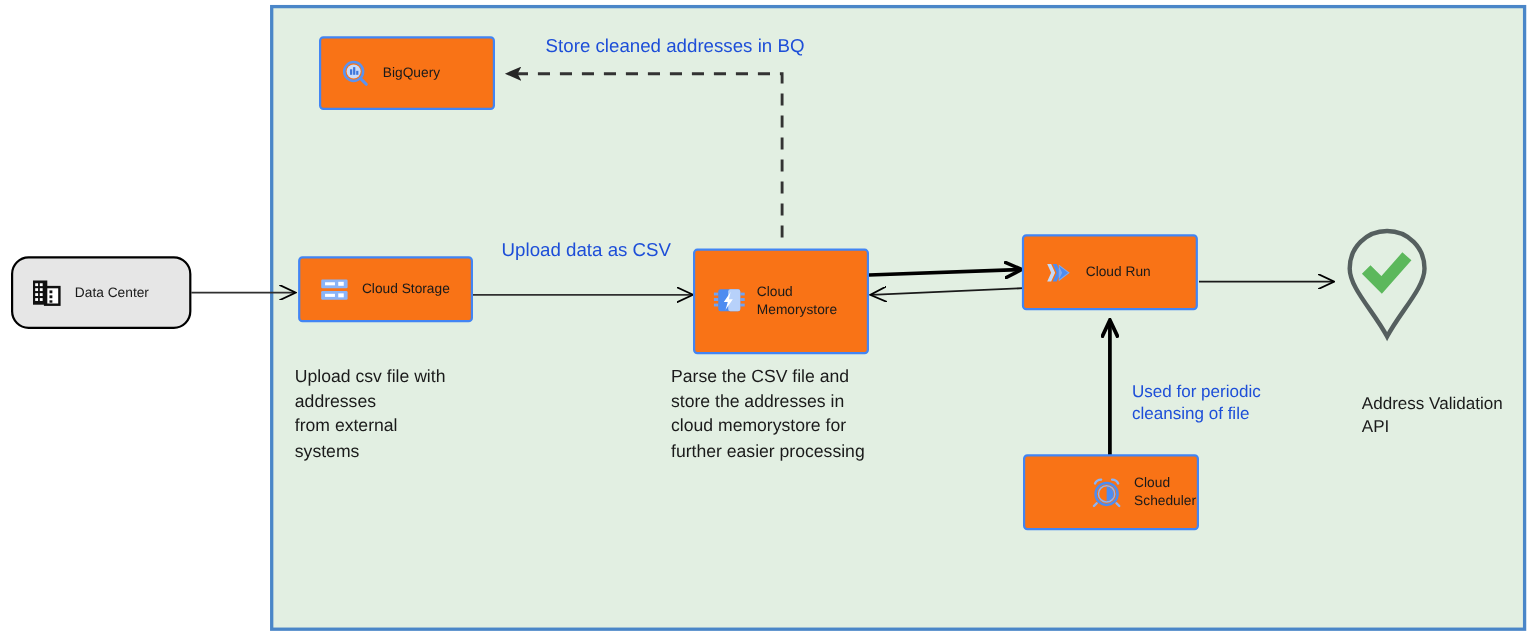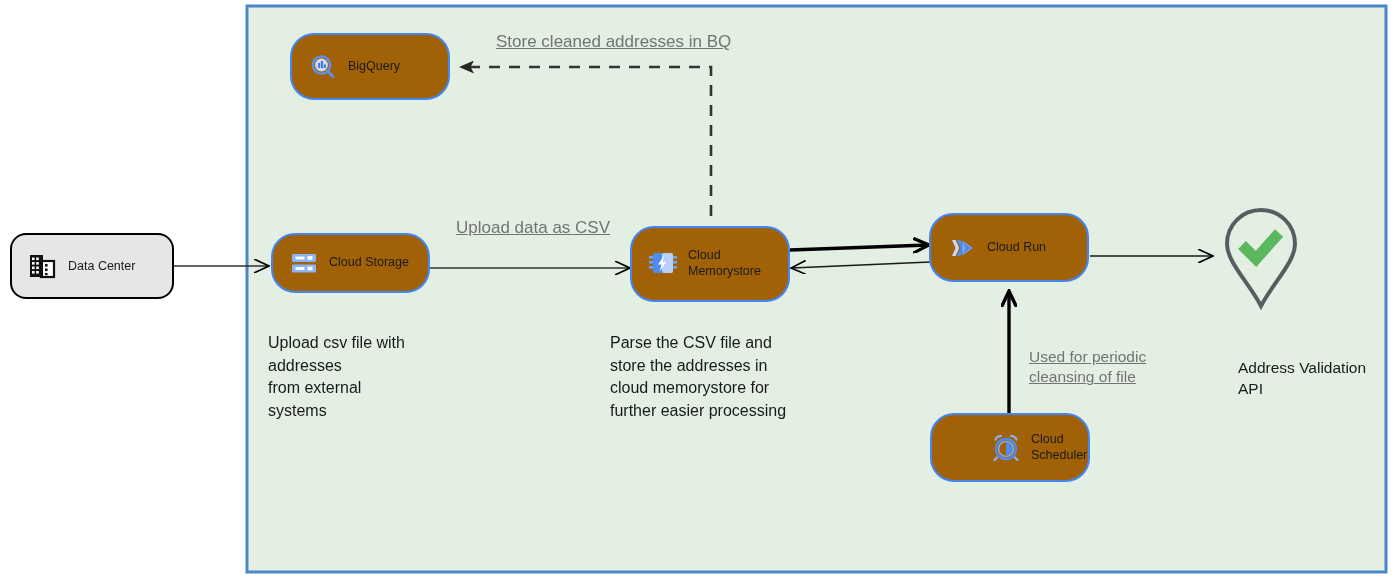--- a/index.html
+++ b/index.html
@@ -21,23 +21,23 @@
     height: 580px;
   }
   .node {
     position: absolute;
     box-sizing: border-box;
     display: flex;
     align-items: center;
     justify-content: flex-start;
   }
   .gcp-node {
-    background: #a16207;
+    background: #f97316;
     border: 2px solid #4285f4;
-    border-radius: 24px;
+    border-radius: 4px;
   }
   .gcp-node .ico {
     flex: 0 0 auto;
     margin-left: 16px;
     margin-right: 10px;
     width: 30px;
     height: 30px;
     display: flex;
     align-items: center;
     justify-content: center;
@@ -64,24 +64,23 @@
     align-items: center;
     justify-content: center;
   }
   .dc-node .lbl {
     font-size: 12.5px;
     color: #1a1a1a;
   }
   .edge-label {
     position: absolute;
     font-size: 17px;
-    color: #737373;
+    color: #1d4ed8;
     line-height: 1.32;
     white-space: pre-line;
-    text-decoration: underline;
   }
   .note {
     position: absolute;
     font-size: 16px;
     color: #1a1a1a;
     line-height: 1.42;
     white-space: pre-line;
   }
   .api-label {
     position: absolute;
@@ -176,21 +175,21 @@
       <rect x="2" y="15.5" width="24" height="8" rx="1.2" fill="#8ab4f8"></rect>
       <rect x="5.5" y="7.6" width="9" height="2.8" fill="#ffffff"></rect>
       <rect x="5.5" y="18.1" width="9" height="2.8" fill="#ffffff"></rect>
       <rect x="17.5" y="7.2" width="5" height="3.6" fill="#ffffff"></rect>
       <rect x="17.5" y="17.7" width="5" height="3.6" fill="#ffffff"></rect>
     </svg>
   </span>
   <span class="lbl">Cloud Storage</span>
 </div>
 
-<div class="node gcp-node" style="left:630px; top:226px; width:160px; height:76px;">
+<div class="node gcp-node" style="left:630px; top:226px; width:160px; height:96px;">
   <span class="ico">
     <svg width="30" height="30" viewBox="0 0 30 30">
       <g fill="#6fa3f5">
         <rect x="1" y="7" width="4" height="2.6"></rect>
         <rect x="1" y="12" width="4" height="2.6"></rect>
         <rect x="1" y="17" width="4" height="2.6"></rect>
         <rect x="25" y="7" width="4" height="2.6"></rect>
         <rect x="25" y="12" width="4" height="2.6"></rect>
         <rect x="25" y="17" width="4" height="2.6"></rect>
       </g>

